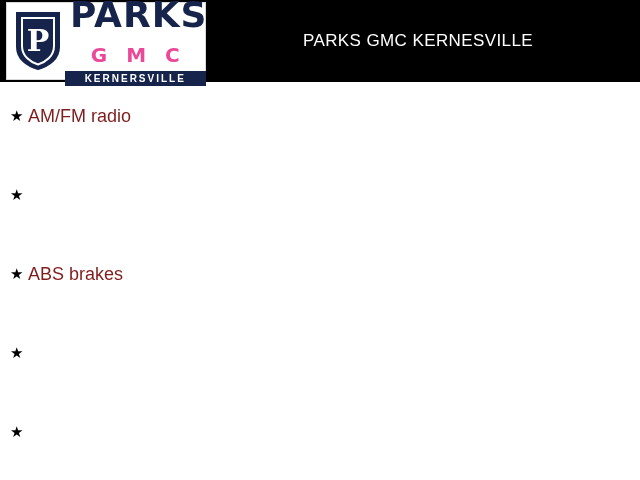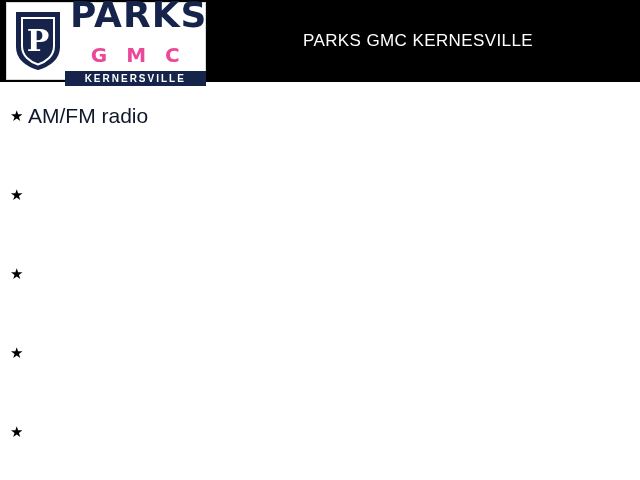--- a/index.html
+++ b/index.html
@@ -121,22 +121,22 @@
   }
   .bullet {
     width: 18px;
     flex: 0 0 auto;
     color: #000000;
     font-size: 15px;
     line-height: 20px;
     text-align: left;
   }
   .feature-label {
-    font-size: 21px;
-    color: #0f172a;
+    font-size: 18px;
+    color: #7f1d1d;
     line-height: 20px;
     font-family: "Liberation Sans", sans-serif;
   }
 </style>
 </head>
 <body>
 
 <div class="page">
 
   <div class="header">
@@ -167,20 +167,21 @@
       <span class="bullet">★</span>
       <span class="feature-label">AM/FM radio</span>
     </div>
 
     <div class="feature-row">
       <span class="bullet">★</span>
     </div>
 
     <div class="feature-row">
       <span class="bullet">★</span>
+      <span class="feature-label">ABS brakes</span>
     </div>
 
     <div class="feature-row">
       <span class="bullet">★</span>
     </div>
 
     <div class="feature-row">
       <span class="bullet">★</span>
     </div>
 

